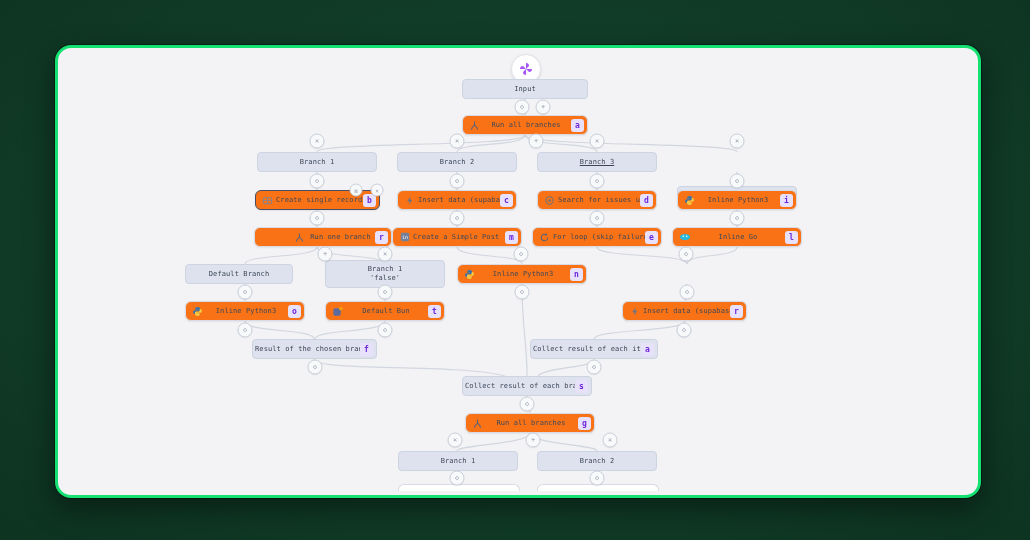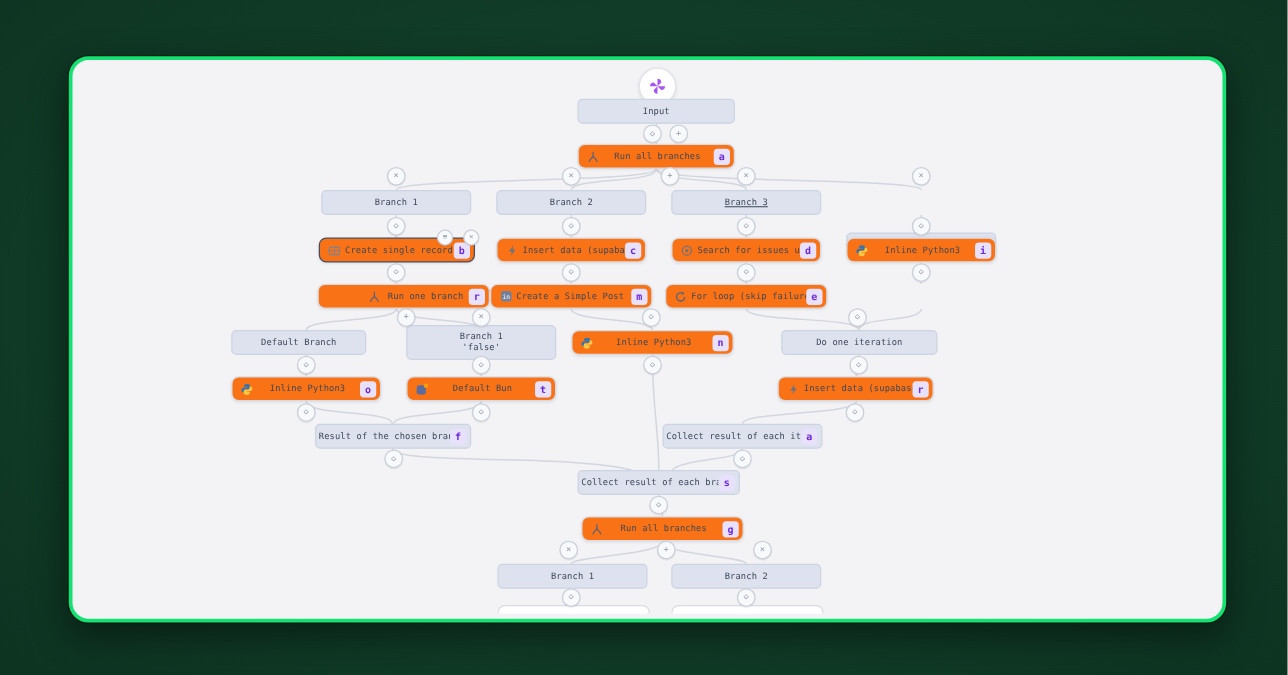--- a/index.html
+++ b/index.html
@@ -235,20 +235,31 @@
     <span class="ic">
       <svg width="11" height="11" viewBox="0 0 12 12">
           <path d="M9.6 6a3.6 3.6 0 1 1-1.1-2.6" fill="none" stroke="#59627a" stroke-width="1.1"></path>
           <path d="M8.2 1.2 9 3.6 6.6 4z" fill="#59627a"></path>
         </svg>
     </span>
     <div class="lbl">For loop (skip failures)</div>
     <div class="badge">e</div>
   </div>
 
+  <div class="node white" style="left:672px;top:227px;width:130px;">
+    <span class="ic">
+      <svg width="12" height="10" viewBox="0 0 14 10">
+          <ellipse cx="7" cy="5" rx="6" ry="3.6" fill="#2ab8d8"></ellipse>
+          <circle cx="5" cy="4.2" r=".9" fill="#fff"></circle>
+          <circle cx="9" cy="4.2" r=".9" fill="#fff"></circle>
+        </svg>
+    </span>
+    <div class="lbl">Inline Go</div>
+    <div class="badge">l</div>
+  </div>
 
   <div class="circle" style="left:325px;top:254px;">
       <span>+</span>
     </div>
   <div class="circle" style="left:385px;top:254px;">
       <span>×</span>
     </div>
   <div class="circle" style="left:521px;top:254px;">
       <span>◇</span>
     </div>
@@ -266,23 +277,20 @@
   <div class="node white" style="left:457px;top:264px;width:130px;">
     <span class="ic">
       <svg width="11" height="11" viewBox="0 0 12 12">
           <path d="M6 1.2c-2.1 0-2.5 1-2.5 1.7v1.2h2.6v.5H2.7c-.9 0-1.5.9-1.5 2 0 1.2.6 2 1.5 2h.9V7.4c0-.9.8-1.7 1.7-1.7h2.2c.7 0 1.3-.6 1.3-1.4V2.9C8.8 2 7.9 1.2 6 1.2z" fill="#3b74a8"></path>
           <path d="M6 10.8c2.1 0 2.5-1 2.5-1.7V7.9H5.9v-.5h3.4c.9 0 1.5-.9 1.5-2 0-1.2-.6-2-1.5-2h-.9v1.2c0 .9-.8 1.7-1.7 1.7H4.5c-.7 0-1.3.6-1.3 1.4v1.4C3.2 10 4.1 10.8 6 10.8z" fill="#f5c843"></path>
         </svg>
     </span>
     <div class="lbl">Inline Python3</div>
     <div class="badge">n</div>
   </div>
-  <div class="node hdr" style="left:625px;top:264px;width:125px;">
-      <div class="lbl">Do one iteration</div>
-    </div>
 
   <div class="circle" style="left:245px;top:292px;">
       <span>◇</span>
     </div>
   <div class="circle" style="left:385px;top:292px;">
       <span>◇</span>
     </div>
   <div class="circle" style="left:522px;top:292px;">
       <span>◇</span>
     </div>

